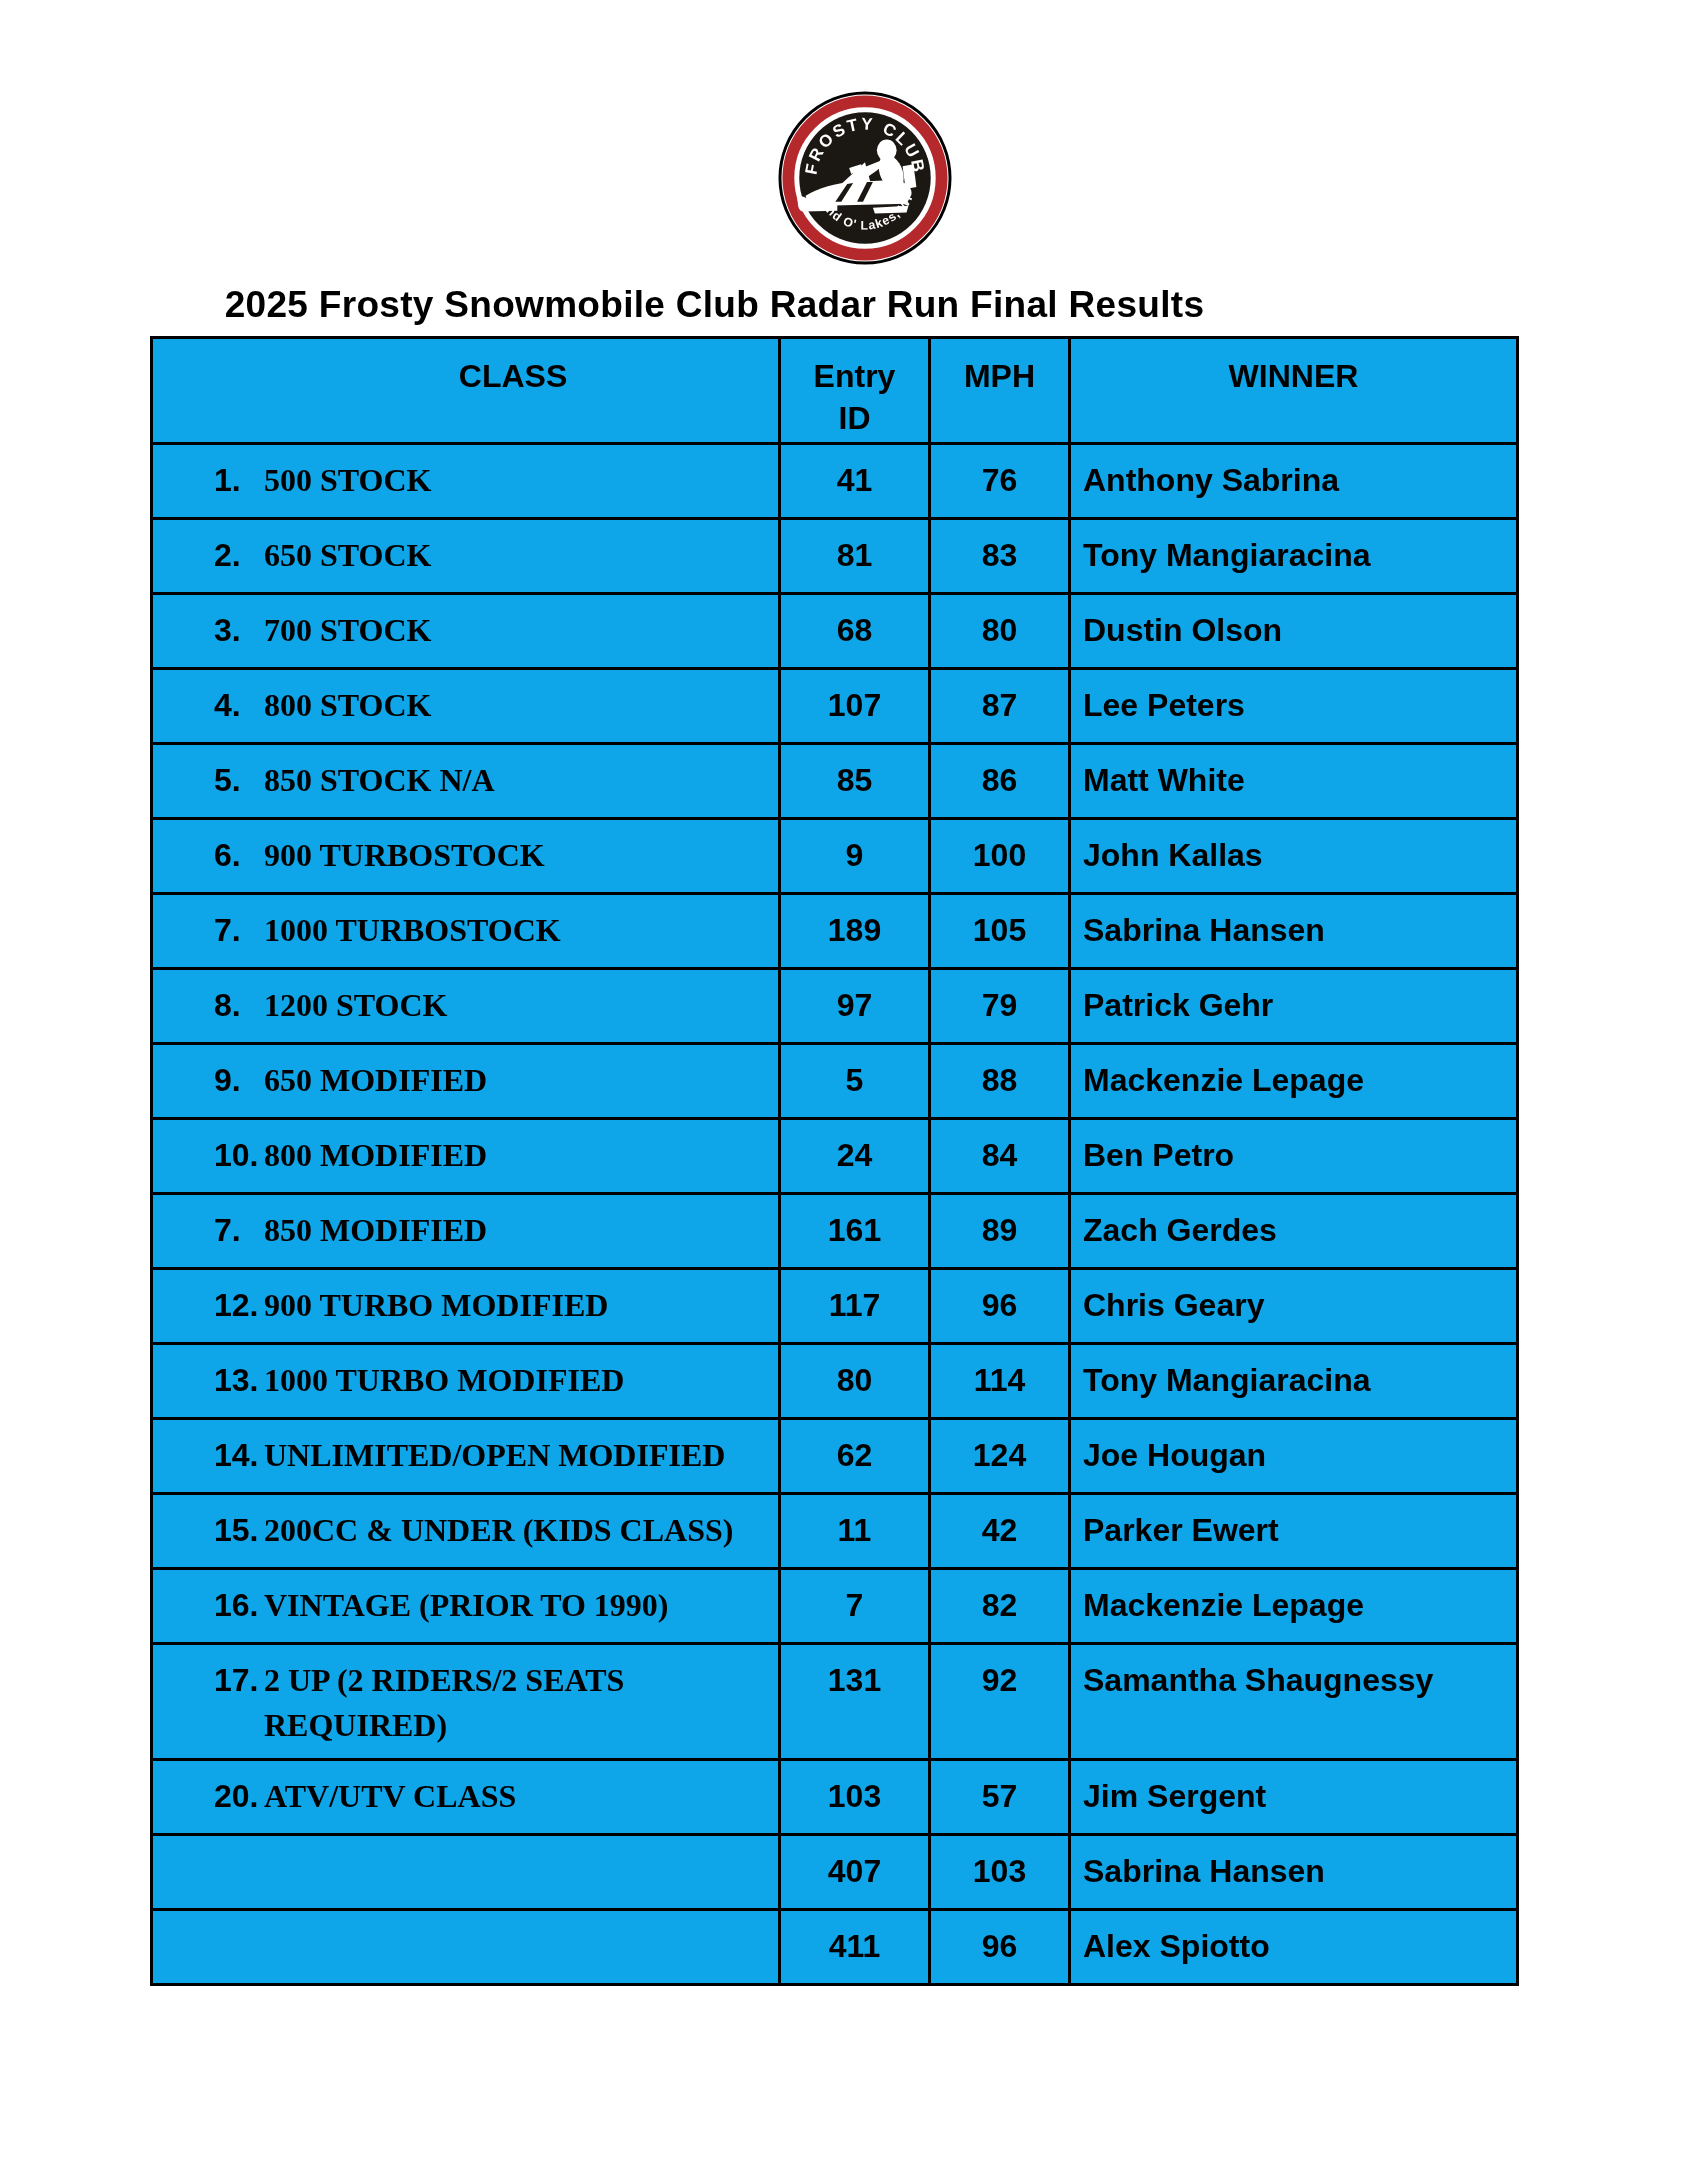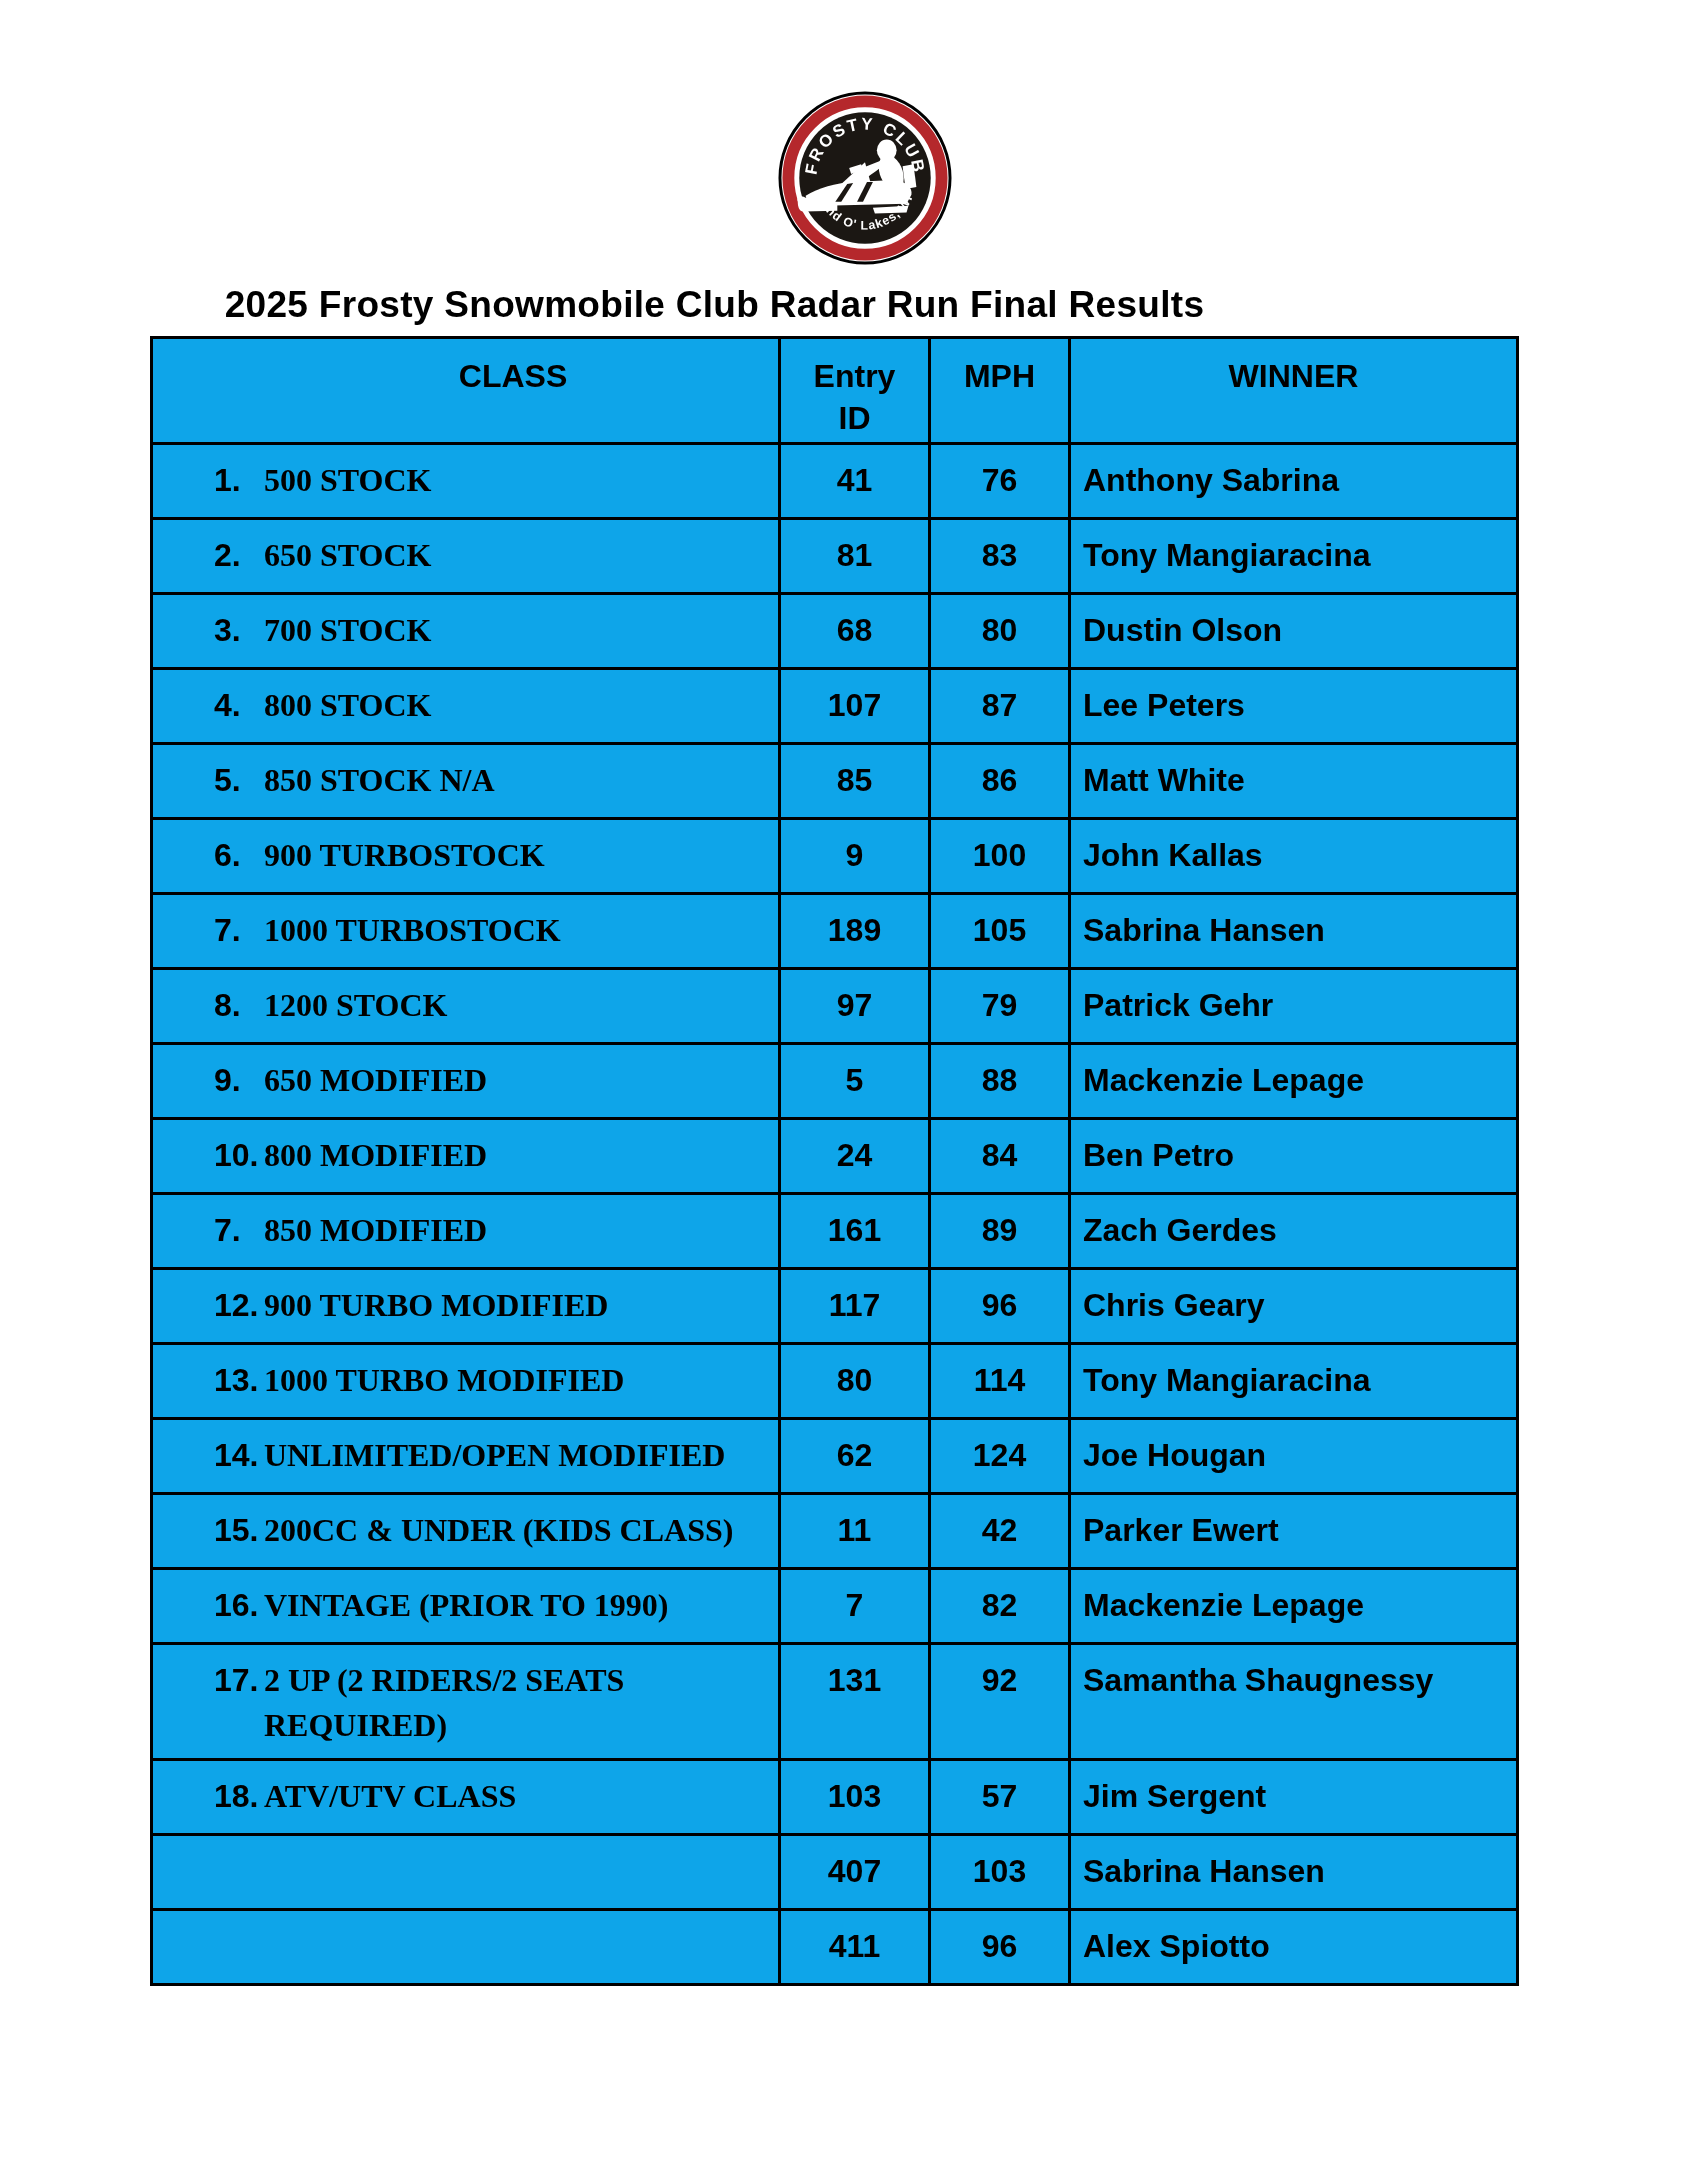--- a/index.html
+++ b/index.html
@@ -321,21 +321,21 @@
           </div>
         </td>
         <td class="c-entry">131</td>
         <td class="c-mph">92</td>
         <td class="c-winner">Samantha Shaugnessy</td>
       </tr>
 
       <tr>
         <td class="c-class">
           <div class="cline">
-            <span class="num">18.</span>
+            <span class="num">20.</span>
             <span class="cname">ATV/UTV CLASS</span>
           </div>
         </td>
         <td class="c-entry">103</td>
         <td class="c-mph">57</td>
         <td class="c-winner">Jim Sergent</td>
       </tr>
 
 
       <tr>

